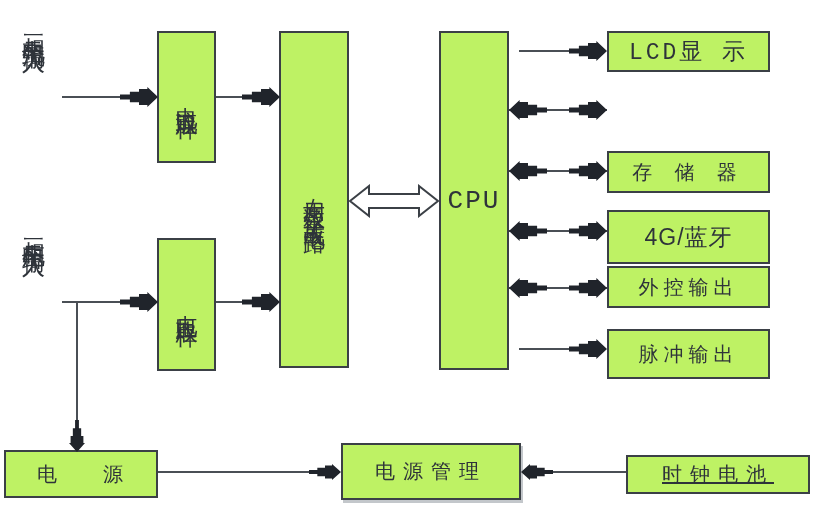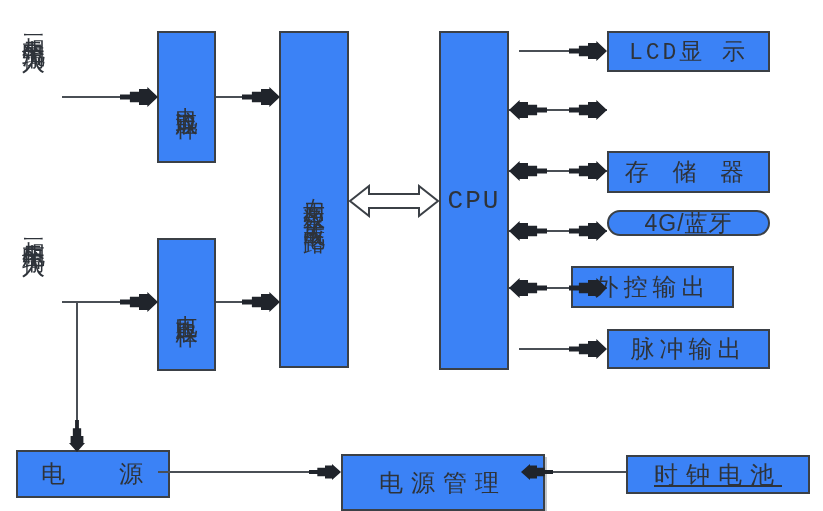--- a/index.html
+++ b/index.html
@@ -10,21 +10,21 @@
     height: 511px;
     background: #ffffff;
     font-family: "DejaVu Serif", serif;
     color: #2e333a;
     overflow: hidden;
   }
   
   .box {
     position: absolute;
     border: 2px solid #3b4046;
-    background: #3b82f6;
+    background: #bef264;
     display: flex;
     align-items: center;
     justify-content: center;
   }
   .vtext {
     writing-mode: vertical-rl;
     text-orientation: upright;
     font-size: 22px;
     letter-spacing: 4px;
     line-height: 1;
@@ -32,21 +32,21 @@
   }
   .vlabel {
     position: absolute;
     writing-mode: vertical-rl;
     text-orientation: upright;
     font-size: 23px;
     letter-spacing: 3px;
     line-height: 1;
     color: #2e333a;
   }
-  .htext { font-size: 24px; letter-spacing: 6px; white-space: nowrap; }
+  .htext { font-size: 20px; letter-spacing: 6px; white-space: nowrap; }
   .mono  { font-family: "Liberation Mono", monospace; letter-spacing: 2px; }
   .sans  { font-family: "Liberation Sans", sans-serif; letter-spacing: 2px; }
   
   .hline { position: absolute; height: 2px; background: #4a4f55; }
   .vline { position: absolute; width: 2px; background: #4a4f55; }
   
   .ah {
     position: absolute;
     width: 38px; height: 20px;
     background: #20242b;
@@ -80,34 +80,34 @@
   <div class="box" style="left:439px; top:31px; width:70px; height:339px;justify-content:center;">
     <span class="mono" style="font-size:26px;">CPU</span>
   </div>
 
   <div class="box" style="left:607px; top:31px; width:163px; height:41px;">
     <span class="htext mono" style="font-size:23px; letter-spacing:3px;">LCD显 示</span>
   </div>
   <div class="box" style="left:607px; top:151px; width:163px; height:42px;">
     <span class="htext" style="letter-spacing:8px;">存 储 器</span>
   </div>
-  <div class="box" style="left:607px; top:210px; width:163px; height:26px;border-radius:15px;">
+  <div class="box" style="left:607px; top:210px; width:163px; height:54px;">
     <span class="htext sans" style="font-size:23px; letter-spacing:1px;">4G/蓝牙</span>
   </div>
-  <div class="box" style="left:571px; top:266px; width:163px; height:42px;">
+  <div class="box" style="left:607px; top:266px; width:163px; height:42px;">
     <span class="htext" style="letter-spacing:5px;">外控输出</span>
   </div>
-  <div class="box" style="left:607px; top:329px; width:163px; height:40px;">
+  <div class="box" style="left:607px; top:329px; width:163px; height:50px;">
     <span class="htext" style="letter-spacing:5px;">脉冲输出</span>
   </div>
 
-  <div class="box" style="left:16px; top:450px; width:154px; height:48px;">
+  <div class="box" style="left:4px; top:450px; width:154px; height:48px;">
     <span class="htext" style="letter-spacing:2px;">电　　源</span>
   </div>
-  <div class="box shadowed" style="left:341px; top:454px; width:204px; height:57px;">
+  <div class="box shadowed" style="left:341px; top:443px; width:180px; height:57px;">
     <span class="htext" style="letter-spacing:8px;">电源管理</span>
   </div>
   <div class="box" style="left:626px; top:455px; width:184px; height:39px;">
     <span class="htext" style="letter-spacing:8px;text-decoration:underline;">时钟电池</span>
   </div>
 
   <div class="hline" style="left:62px; top:96px; width:62px;"></div>
   <div class="ah" style="left:120px; top:87px;"></div>
   <div class="hline" style="left:216px; top:96px; width:34px;"></div>
   <div class="ah" style="left:242px; top:87px;"></div>

